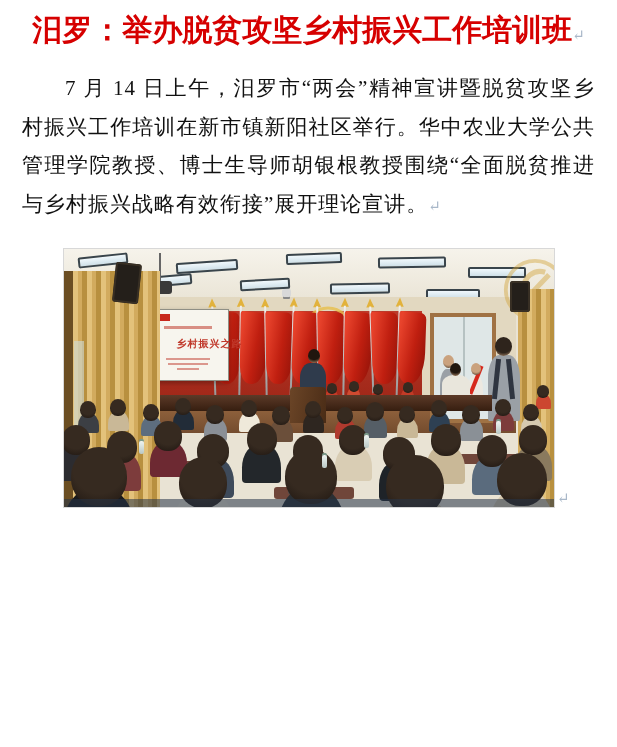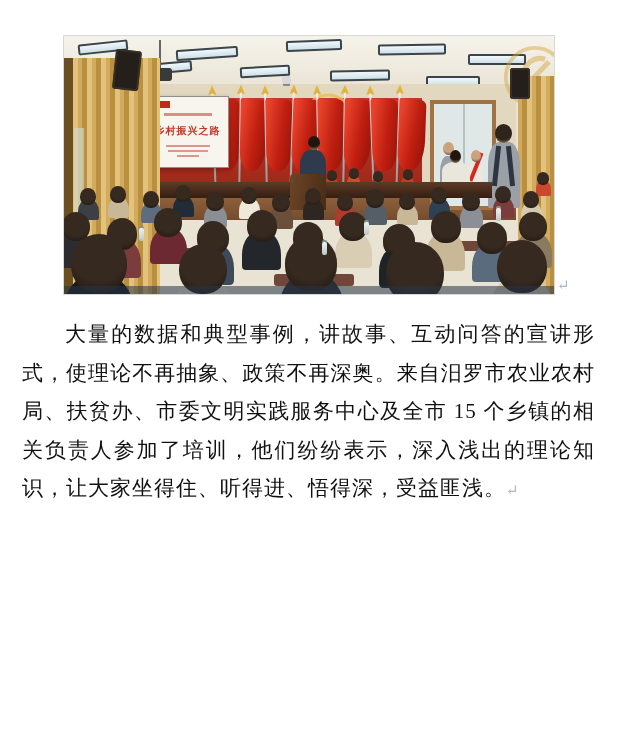--- a/index.html
+++ b/index.html
@@ -38,21 +38,21 @@
                background:linear-gradient(100deg,#e8432c 10%,#c01f10 55%,#8f1208);
                border-radius:3px 6px 55% 35%/3px 6px 45% 25%;transform:skewY(4deg);}
   .proj-pole{left:95px;top:4px;width:2px;height:32px;background:#666;}
   .proj-box{left:84px;top:32px;width:24px;height:13px;background:#3a3a3a;border-radius:3px;}
   .screen{left:83px;top:60px;width:80px;height:70px;background:#f7f5ee;border:1px solid #8f8f85;
           box-shadow:0 2px 5px rgba(0,0,0,.3);}
   .scr-band{position:absolute;left:4px;top:4px;width:18px;height:7px;background:#c8281c;}
   .scr-line{position:absolute;left:16px;top:16px;width:48px;height:3px;background:#c0392b;opacity:.55;}
   .scr-title{position:absolute;left:0;top:27px;width:100%;text-align:center;color:#c0392b;
              font-size:10px;font-weight:700;letter-spacing:1px;
-             font-family:"Liberation Sans","DejaVu Sans",sans-serif;}
+             font-family:"Liberation Sans","DejaVu Sans",sans-serif;padding-left:22px;}
   .scr-sub{position:absolute;height:2px;background:#c0392b;opacity:.5;}
   .door{left:366px;top:64px;width:66px;height:110px;background:#dfe7e7;border:4px solid #a07244;box-sizing:border-box;}
   .door .split{position:absolute;left:50%;top:0;width:2px;height:100%;background:#b6c2c2;}
   .dperson{position:absolute;}
   .dhead{position:absolute;border-radius:50%;background:radial-gradient(circle at 50% 35%,#caa27e 55%,#3a2a1c);}
   .dbody{position:absolute;border-radius:40% 40% 6% 6%;}
   .sash{position:absolute;width:4px;height:30px;background:#d6281c;transform:rotate(22deg);left:6px;top:2px;}
   .curtainL{left:0;top:22px;width:96px;height:236px;
             background:repeating-linear-gradient(90deg,#d2ab5e 0 4px,#b8903f 4px 9px,#e3c27b 9px 14px);}
   .curtainL-edge{left:0;top:22px;width:9px;height:236px;background:#6b4e22;}
@@ -80,21 +80,23 @@
   .pp .hd{position:absolute;border-radius:50% 50% 46% 46%;
           background:radial-gradient(circle at 50% 35%,#39ustrycd);}
   .pp .hd{background:radial-gradient(circle at 50% 35%,#362a20 55%,#1d1510);}
   .pp .bd{position:absolute;border-radius:45% 45% 10% 10%/60% 60% 10% 10%;}
 </style>
 </head>
 <body>
 
 <div class="page">
 
-
+  <h1 class="title"><span>汨罗：举办脱贫攻坚乡村振兴工作培训班</span><span class="mark">↵</span></h1>
+
+  <p class="body-para"><span>7 月 14 日上午，汨罗市“两会”精神宣讲暨脱贫攻坚乡村振兴工作培训在新市镇新阳社区举行。华中农业大学公共管理学院教授、博士生导师胡银根教授围绕“全面脱贫推进与乡村振兴战略有效衔接”展开理论宣讲。</span><span class="mark">↵</span></p>
 
   <div class="photo-wrap">
     <div class="ph">
 
       <div class="a ceiling"></div>
       <div class="light" style="left:14px;top:6px;width:46px;transform:rotate(-6deg)"></div>
       <div class="light" style="left:112px;top:12px;width:58px;transform:rotate(-4deg)"></div>
       <div class="light" style="left:222px;top:4px;width:52px;transform:rotate(-2deg)"></div>
       <div class="light" style="left:314px;top:8px;width:64px;transform:rotate(-1deg)"></div>
       <div class="light" style="left:404px;top:18px;width:54px"></div>
@@ -369,15 +371,14 @@
       <span class="bottle" style="left:75px;top:192px"></span>
       <span class="bottle" style="left:300px;top:186px"></span>
       <span class="bottle" style="left:432px;top:172px"></span>
       <span class="bottle" style="left:258px;top:206px"></span>
 
       <div class="a bottomstrip"></div>
     </div>
     <span class="mark photo-mark">↵</span>
   </div>
 
-  <p class="body-para second"><span>大量的数据和典型事例，讲故事、互动问答的宣讲形式，使理论不再抽象、政策不再深奥。来自汨罗市农业农村局、扶贫办、市委文明实践服务中心及全市 15 个乡镇的相关负责人参加了培训，他们纷纷表示，深入浅出的理论知识，让大家坐得住、听得进、悟得深，受益匪浅。</span><span class="mark">↵</span></p>
 
 </div>
 
 </body></html>

